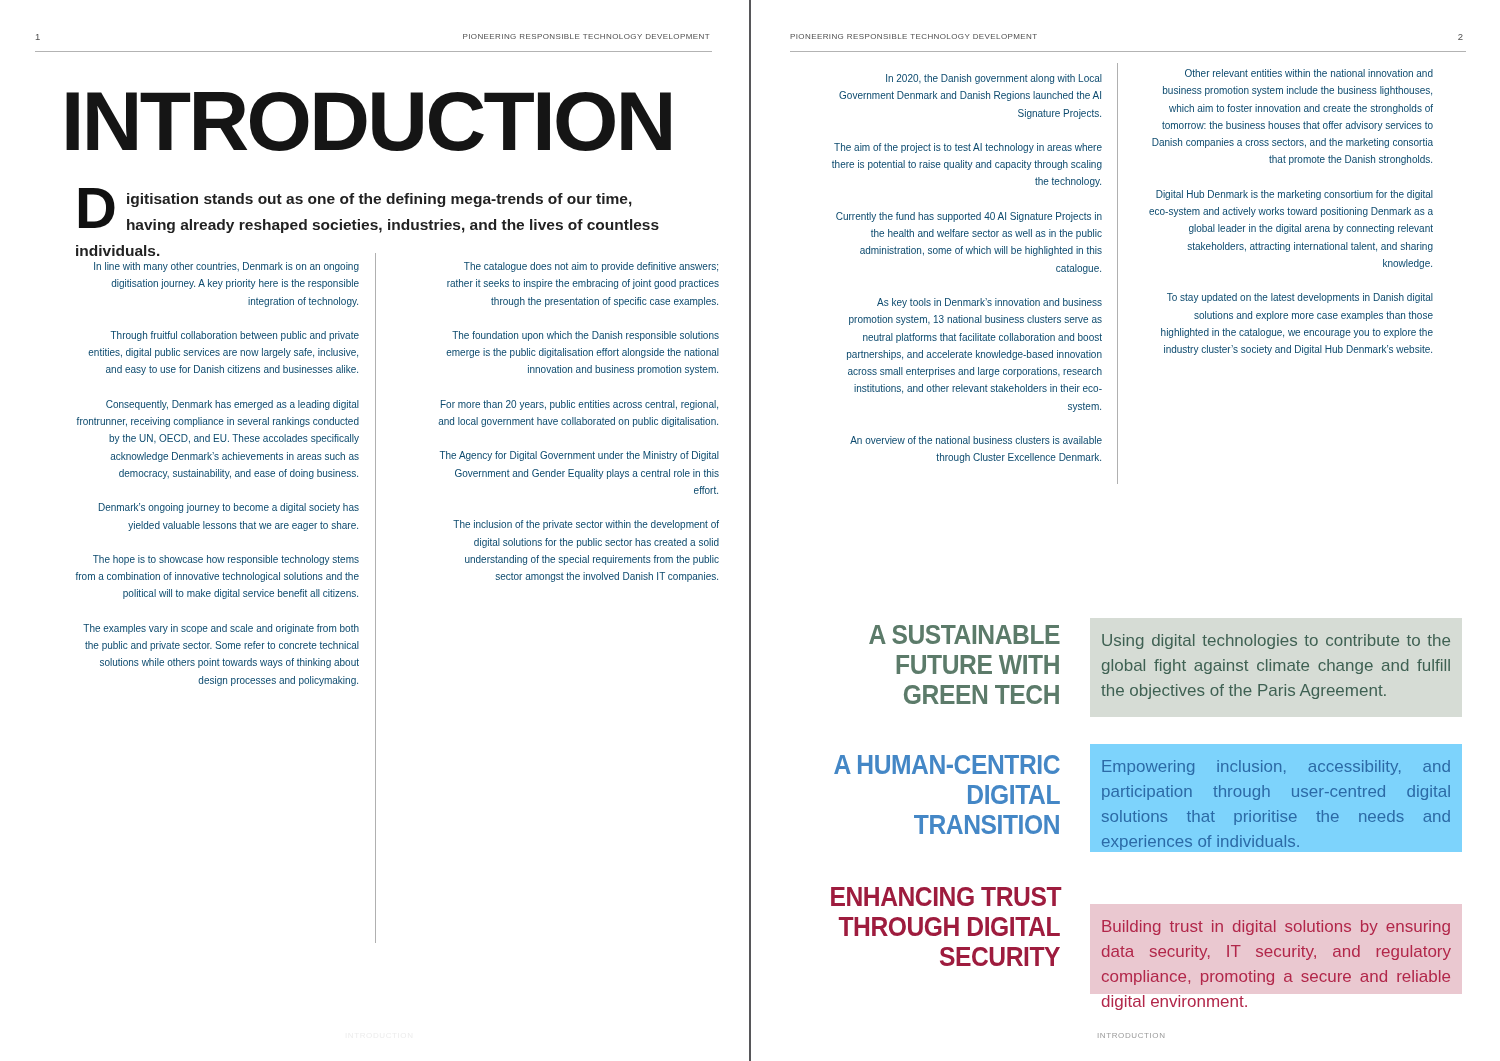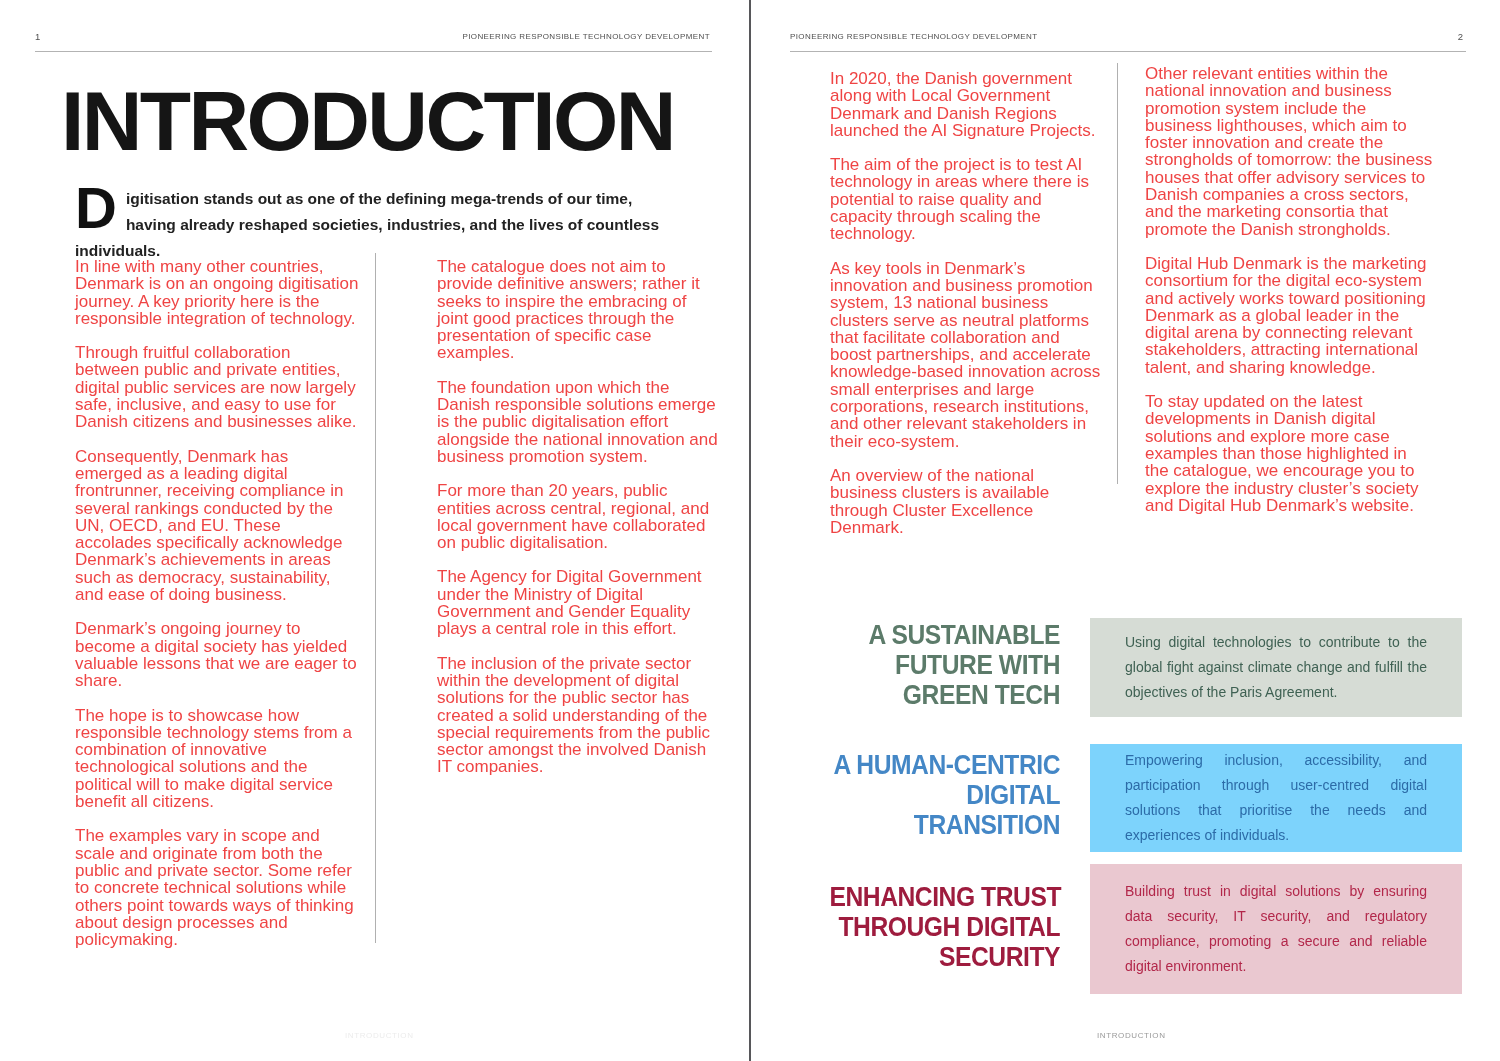--- a/index.html
+++ b/index.html
@@ -22,41 +22,41 @@
   
   .doc-title {
     position:absolute; left:61px; top:79px; font-size:84px; font-weight:bold;
     letter-spacing:-2.6px; line-height:1; color:#151515; white-space:nowrap;
   }
   .lede {
     position:absolute; left:75px; top:186px; width:588px;
     font-size:15.5px; font-weight:bold; line-height:26px; color:#222222;
   }
   .dropcap { float:left; font-size:58px; font-weight:bold; line-height:44px; padding-right:9px; color:#111; }
-  .col { position:absolute; font-size:17px; line-height:17.3px; color:#ef4444; }
+  .col { position:absolute; font-size:10px; line-height:17.3px; color:#0c4a6e;text-align:right; }
   .col p { margin-bottom:17px; }
   .l-col1 { left:75px;  top:258px; width:284px; }
   .l-col2 { left:392px; top:258px; width:282px;margin-left:45px; }
   .col-rule { position:absolute; width:1px; background:#b0b0b0; }
   .l-colrule { left:375px; top:253px; height:690px; }
 
   
   .r-col1 { left:80px;  top:70px; width:272px; }
   .r-col2 { left:395px; top:65px; width:288px; }
   .r-colrule { left:367px; top:63px; height:421px; }
 
   
   .section-heading {
     position:absolute; width:262px; left:48px; text-align:right;
     font-weight:bold; font-size:28px; line-height:30px; letter-spacing:-0.5px;
     transform:scaleX(0.88); transform-origin:top right; white-space:nowrap;
   }
   .section-box {
-    position:absolute; left:340px; width:372px; display:flex; align-items:center;
-    padding:10px 35px; font-size:14px; line-height:25px;
+    position:absolute; left:340px; width:372px; display:flex; align-items:flex-start;
+    padding:10px 11px; font-size:17px; line-height:25px;
   }
   .section-box p { text-align:justify; width:100%; }
   .sec-green  .section-heading { color:#5c7b6a; }
   .box-green  { background:#d6dcd5; color:#3f6153; }
   .sec-blue   .section-heading { color:#4487c6; }
   .box-blue   { background:#7dd3fc; color:#2c6ba7; }
   .sec-red    .section-heading { color:#9e1c3e; }
   .box-red    { background:#eac8d0; color:#b2274a; }
 
   
@@ -105,20 +105,21 @@
   <div class="spread-divider"></div>
 
   <div class="page page-right">
     <div class="running-head" style="left:40px;">PIONEERING RESPONSIBLE TECHNOLOGY DEVELOPMENT</div>
     <div class="pagenum" style="right:37px;">2</div>
     <div class="head-rule" style="left:40px; right:34px;"></div>
 
     <div class="col r-col1">
       <p>In 2020, the Danish government along with Local Government Denmark and Danish Regions launched the AI Signature Projects.</p>
       <p>The aim of the project is to test AI technology in areas where there is potential to raise quality and capacity through scaling the technology.</p>
+      <p>Currently the fund has supported 40 AI Signature Projects in the health and welfare sector as well as in the public administration, some of which will be highlighted in this catalogue.</p>
       <p>As key tools in Denmark’s innovation and business promotion system, 13 national business clusters serve as neutral platforms that facilitate collaboration and boost partnerships, and accelerate knowledge-based innovation across small enterprises and large corporations, research institutions, and other relevant stakeholders in their eco-system.</p>
       <p>An overview of the national business clusters is available through Cluster Excellence Denmark.</p>
     </div>
 
     <div class="col-rule r-colrule"></div>
 
     <div class="col r-col2">
       <p>Other relevant entities within the national innovation and business promotion system include the business lighthouses, which aim to foster innovation and create the strongholds of tomorrow: the business houses that offer advisory services to Danish companies a cross sectors, and the marketing consortia that promote the Danish strongholds.</p>
       <p>Digital Hub Denmark is the marketing consortium for the digital eco-system and actively works toward positioning Denmark as a global leader in the digital arena by connecting relevant stakeholders, attracting international talent, and sharing knowledge.</p>
       <p>To stay updated on the latest developments in Danish digital solutions and explore more case examples than those highlighted in the catalogue, we encourage you to explore the industry cluster’s society and Digital Hub Denmark’s website.</p>
@@ -145,21 +146,21 @@
         <p>Empowering inclusion, accessibility, and participation through user-centred digital solutions that prioritise the needs and experiences of individuals.</p>
       </div>
     </div>
 
     <div class="sec-red">
       <div class="section-heading" style="top:882px;">
         <div>ENHANCING TRUST</div>
         <div>THROUGH DIGITAL</div>
         <div>SECURITY</div>
       </div>
-      <div class="section-box box-red" style="top:864px; height:130px;">
+      <div class="section-box box-red" style="top:904px; height:90px;">
         <p>Building trust in digital solutions by ensuring data security, IT security, and regulatory compliance, promoting a secure and reliable digital environment.</p>
       </div>
     </div>
 
     <div class="footer-label footer-right">INTRODUCTION</div>
   </div>
 
 </div>
 
 </body></html>

